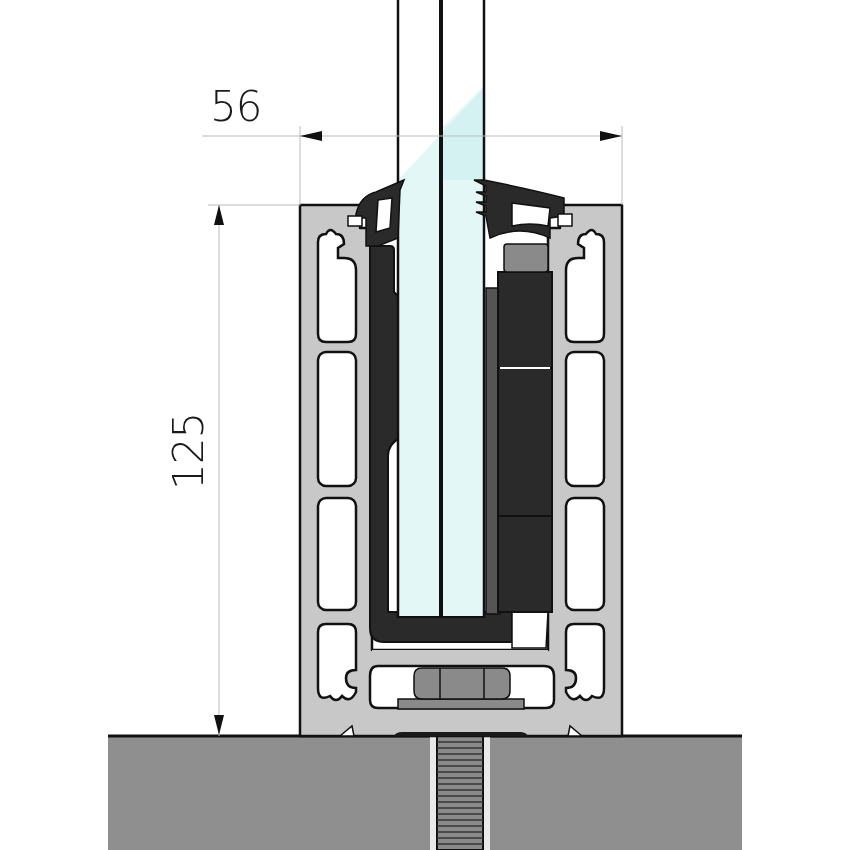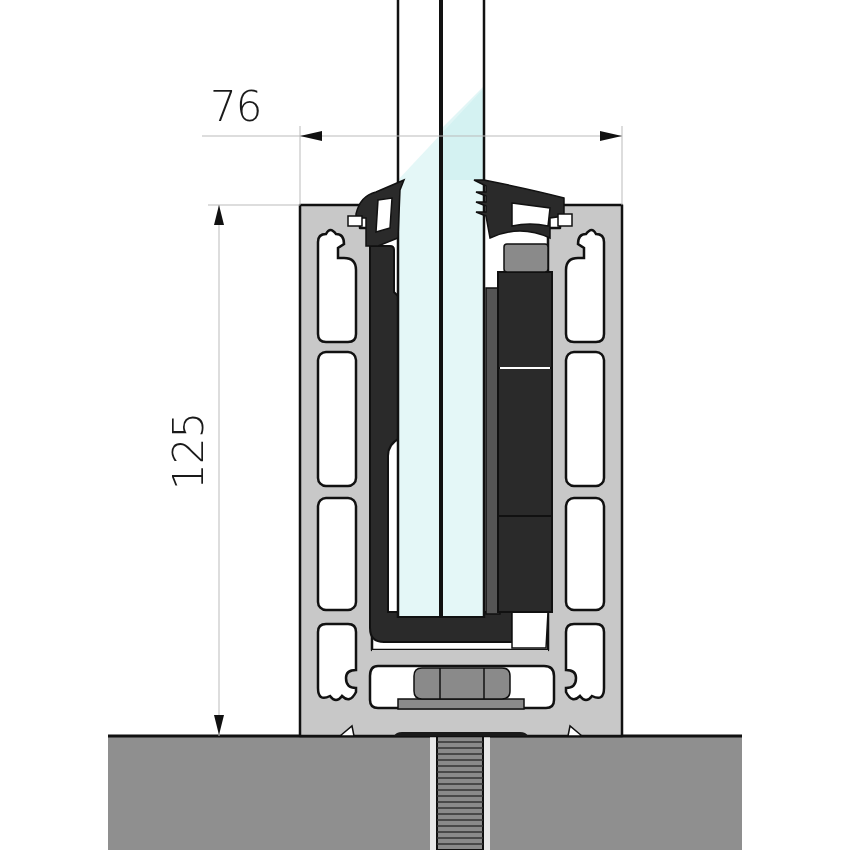--- a/index.html
+++ b/index.html
@@ -121,14 +121,14 @@
   </g>
 
   <g>
     <line x1="208" y1="205" x2="300" y2="205" stroke="#bbb" stroke-width="1"></line>
     <line x1="219" y1="205" x2="219" y2="736" stroke="#bbb" stroke-width="1"></line>
     <path d="M219 205 L214 225 L224 225 Z" fill="#111"></path>
     <path d="M219 735 L214 715 L224 715 Z" fill="#111"></path>
   </g>
 </svg>
 
-<span id="dim-width-label" class="dim-label">76</span>
+<span id="dim-width-label" class="dim-label">56</span>
 <span id="dim-height-label" class="dim-label">125</span>
 
 </body></html>

